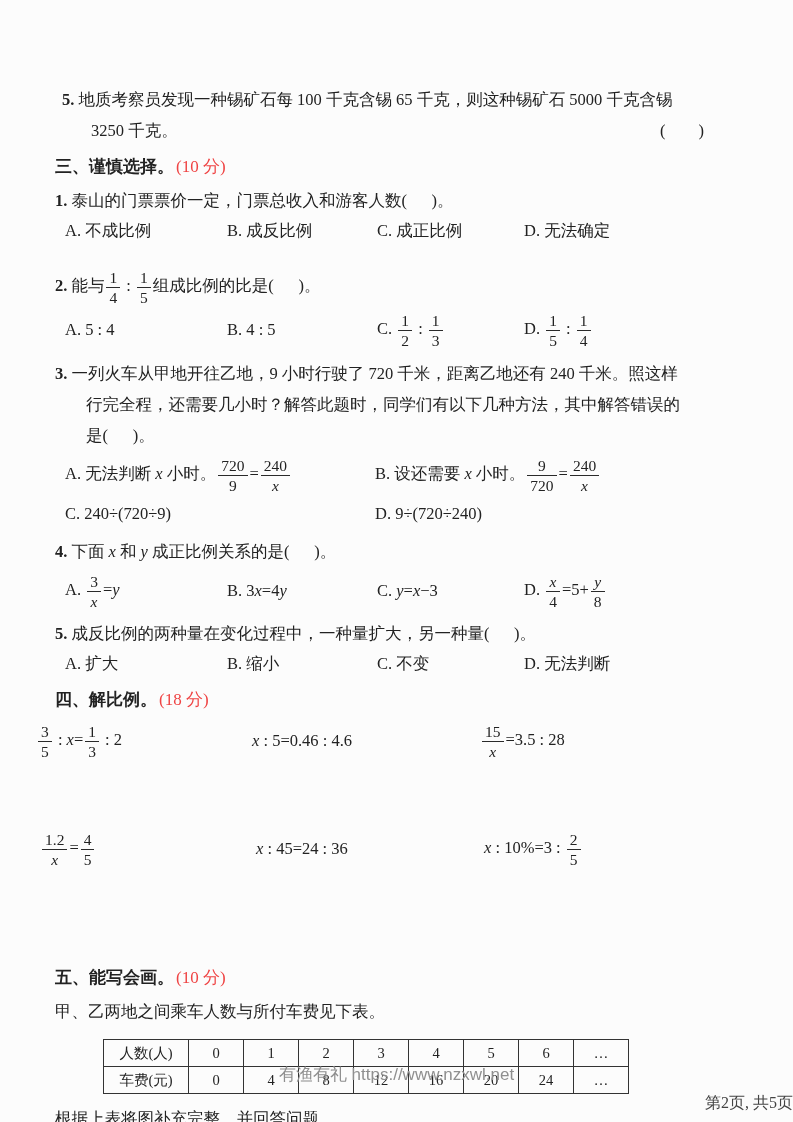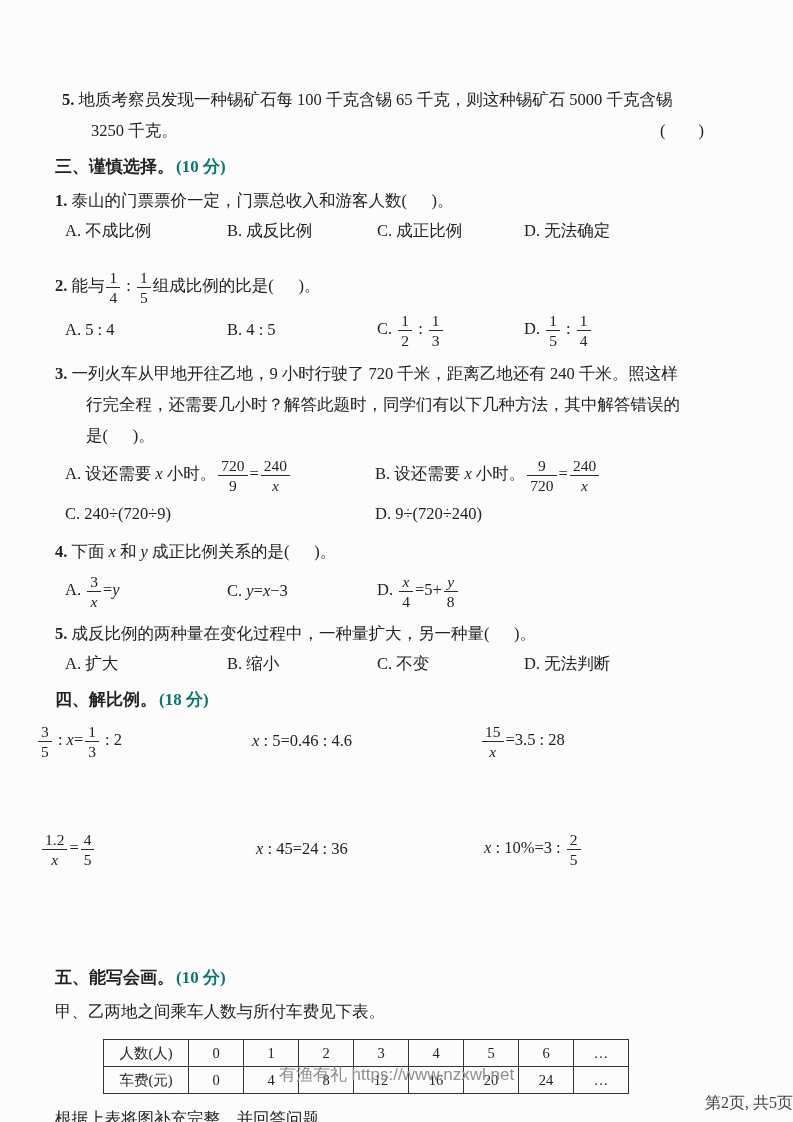--- a/index.html
+++ b/index.html
@@ -15,21 +15,21 @@
   }
   .pre{white-space:pre-wrap;}
   b.qnum{font-weight:bold;margin-right:4px;}
   .line{line-height:31px;}
   
   .judge{margin:84px 0 0 62px;width:670px;}
   .judge .l2{display:flex;}
   .judge .bracket{margin-left:auto;margin-right:28px;}
   
   .sec{margin:6px 0 0 55px;font-weight:bold;font-size:17px;line-height:30px;}
-  .sec .score{font-weight:bold;color:#0f766e;margin-left:2px;}
+  .sec .score{font-weight:normal;color:#ef4444;margin-left:2px;}
   
   .stem{margin:4px 0 0 55px;line-height:30px;width:690px;}
   .stem .cont{margin-left:31px;}
   
   .opts4{display:grid;grid-template-columns:162px 150px 147px 1fr;margin:0 0 0 65px;line-height:30px;width:700px;}
   .opts2{display:grid;grid-template-columns:310px 1fr;margin:0 0 0 65px;line-height:30px;width:700px;}
   .optrow-tall{align-items:center;min-height:48px;}
   
   .frac{display:inline-block;text-align:center;vertical-align:middle;line-height:1.1;margin:0 2px;font-size:15.5px;}
   .fn{display:block;padding:0 3px 1px;border-bottom:1px solid #2a2a2a;}
@@ -84,31 +84,32 @@
     <span class="pre"><span class="pre">C. </span><span class="frac"><span class="fn">1</span><span class="fd">2</span></span><span class="pre"> : </span><span class="frac"><span class="fn">1</span><span class="fd">3</span></span></span>
     <span class="pre"><span class="pre">D. </span><span class="frac"><span class="fn">1</span><span class="fd">5</span></span><span class="pre"> : </span><span class="frac"><span class="fn">1</span><span class="fd">4</span></span></span>
   </div>
 
   <div class="stem">
     <div class="line"><b class="qnum">3.</b><span class="pre">一列火车从甲地开往乙地，9 小时行驶了 720 千米，距离乙地还有 240 千米。照这样</span></div>
     <div class="line cont"><span class="pre">行完全程，还需要几小时？解答此题时，同学们有以下几种方法，其中解答错误的</span></div>
     <div class="line cont"><span class="pre">是(      )。</span></div>
   </div>
   <div class="opts2 optrow-tall">
-    <span class="pre"><span class="pre">A. 设还需要 </span><i>x</i><span class="pre"> 小时。</span><span class="frac"><span class="fn">720</span><span class="fd">9</span></span><span class="pre">=</span><span class="frac"><span class="fn">240</span><span class="fd"><i>x</i></span></span></span>
+    <span class="pre"><span class="pre">A. 无法判断 </span><i>x</i><span class="pre"> 小时。</span><span class="frac"><span class="fn">720</span><span class="fd">9</span></span><span class="pre">=</span><span class="frac"><span class="fn">240</span><span class="fd"><i>x</i></span></span></span>
     <span class="pre"><span class="pre">B. 设还需要 </span><i>x</i><span class="pre"> 小时。</span><span class="frac"><span class="fn">9</span><span class="fd">720</span></span><span class="pre">=</span><span class="frac"><span class="fn">240</span><span class="fd"><i>x</i></span></span></span>
   </div>
   <div class="opts2">
     <span class="pre">C. 240÷(720÷9)</span>
     <span class="pre">D. 9÷(720÷240)</span>
   </div>
 
   <div class="stem mt"><b class="qnum">4.</b><span class="pre"><span class="pre">下面 </span><i>x</i><span class="pre"> 和 </span><i>y</i><span class="pre"> 成正比例关系的是(      )。</span></span></div>
   <div class="opts4 optrow-tall">
     <span class="pre"><span class="pre">A. </span><span class="frac"><span class="fn">3</span><span class="fd"><i>x</i></span></span><span class="pre">=</span><i>y</i></span>
+    <span class="pre"><span class="pre">B. 3</span><i>x</i><span class="pre">=4</span><i>y</i></span>
     <span class="pre"><span class="pre">C. </span><i>y</i><span class="pre">=</span><i>x</i><span class="pre">−3</span></span>
     <span class="pre"><span class="pre">D. </span><span class="frac"><span class="fn"><i>x</i></span><span class="fd">4</span></span><span class="pre">=5+</span><span class="frac"><span class="fn"><i>y</i></span><span class="fd">8</span></span></span>
   </div>
 
   <div class="stem"><b class="qnum">5.</b><span class="pre">成反比例的两种量在变化过程中，一种量扩大，另一种量(      )。</span></div>
   <div class="opts4">
     <span class="pre">A. 扩大</span>
     <span class="pre">B. 缩小</span>
     <span class="pre">C. 不变</span>
     <span class="pre">D. 无法判断</span>

